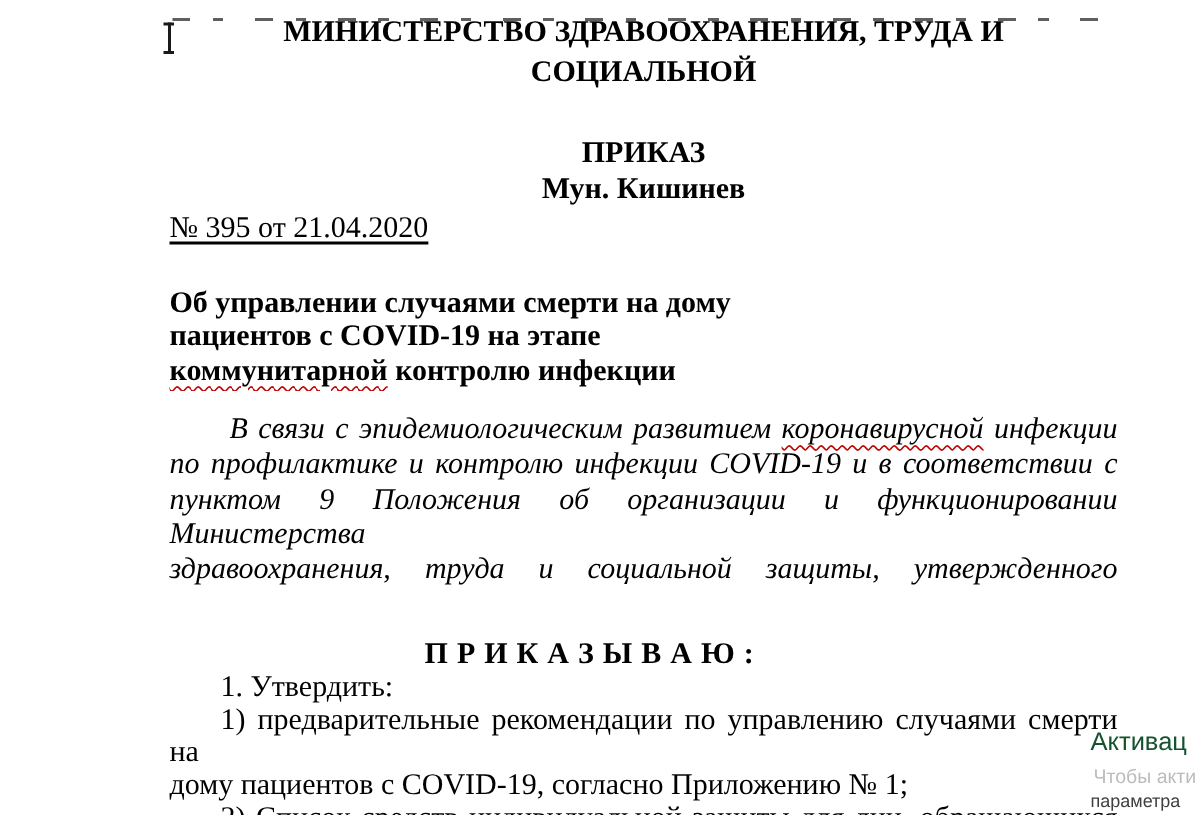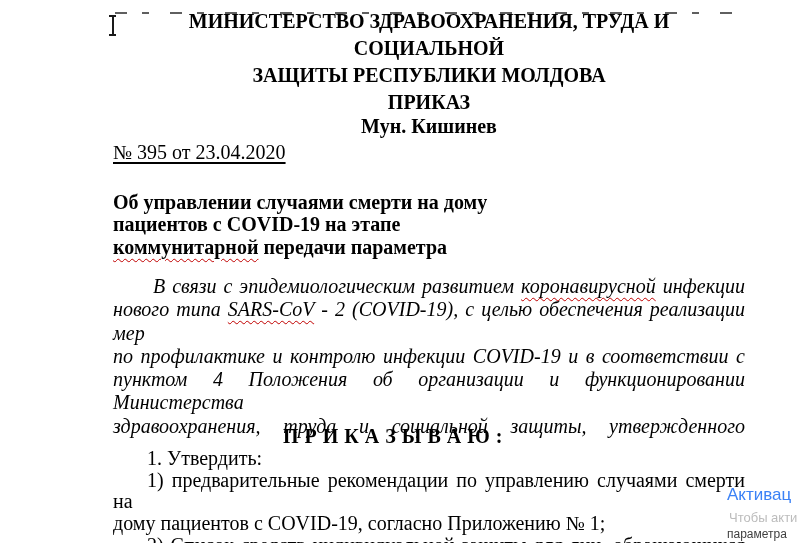--- a/index.html
+++ b/index.html
@@ -30,61 +30,59 @@
   .artifact{
     position:absolute;top:0;left:115px;width:624px;height:2px;opacity:.75;
     background:repeating-linear-gradient(90deg,#2a2a2a 0 12px,transparent 12px 27px,#2a2a2a 27px 34px,transparent 34px 55px);
   }
   
   .caret{position:absolute;left:109px;top:3px;width:7px;height:21px;}
   .caret i{position:absolute;left:3px;top:0;width:1.6px;height:21px;background:#1a1a1a;}
   .caret::before,.caret::after{content:"";position:absolute;left:0;width:7px;height:1.6px;background:#1a1a1a;}
   .caret::before{top:0;} .caret::after{bottom:0;}
   
-  .wm{position:absolute;font-family:"Liberation Sans","DejaVu Sans",sans-serif;color:#3b82f6;white-space:nowrap;}
+  .wm{position:absolute;font-family:"Liberation Sans","DejaVu Sans",sans-serif;color:#14532d;white-space:nowrap;}
   .wm1{left:727px;top:473px;font-size:17px;}
   .wm2{left:729px;top:498px;font-size:13px;color:#bcbcbc;}
   .wm3{left:727px;top:515px;font-size:12px;color:#404040;}
 </style>
 </head>
 <body>
 
 <div class="page">
 
   <div class="artifact"></div>
 
   <span class="caret">
       <i></i>
     </span>
 
   <div class="sec sec-header bold">
     <span class="line center">МИНИСТЕРСТВО ЗДРАВООХРАНЕНИЯ, ТРУДА И СОЦИАЛЬНОЙ</span>
-    <span class="line center">ЗАЩИТЫ РЕСПУБЛИКИ МОЛДОВА</span>
   </div>
 
   <div class="sec sec-type bold">
     <span class="line center">ПРИКАЗ</span>
     <span class="line center">Мун. Кишинев</span>
   </div>
 
   <div class="sec sec-number">
-    <span class="line" style="display:inline">№ 395 от 23.04.2020</span>
+    <span class="line" style="display:inline">№ 395 от 21.04.2020</span>
   </div>
 
   <div class="sec sec-subject bold">
     <span class="line">Об управлении случаями смерти на дому</span>
     <span class="line">пациентов с COVID-19 на этапе</span>
-    <span class="line"><span class="sq">коммунитарной</span><span> передачи параметра</span></span>
+    <span class="line"><span class="sq">коммунитарной</span><span> контролю инфекции</span></span>
   </div>
 
   <div class="sec sec-body">
     <span class="line jl ind40"><span>В связи с эпидемиологическим развитием </span><span class="sq">коронавирусной</span><span> инфекции</span></span>
-    <span class="line jl"><span>нового типа </span><span class="sq">SARS-CoV</span><span> - 2 (COVID-19), с целью обеспечения реализации мер</span></span>
     <span class="line jl">по профилактике и контролю инфекции COVID-19 и в соответствии с</span>
-    <span class="line jl">пунктом 4 Положения об организации и функционировании Министерства</span>
+    <span class="line jl">пунктом 9 Положения об организации и функционировании Министерства</span>
     <span class="line jl">здравоохранения, труда и социальной защиты, утвержденного</span>
   </div>
 
   <div class="sec sec-verb bold">
     <span class="line center">П Р И К А З Ы В А Ю :</span>
   </div>
 
   <div class="sec sec-list">
     <span class="line ind34">1. Утвердить:</span>
     <span class="line jl ind34">1) предварительные рекомендации по управлению случаями смерти на</span>

